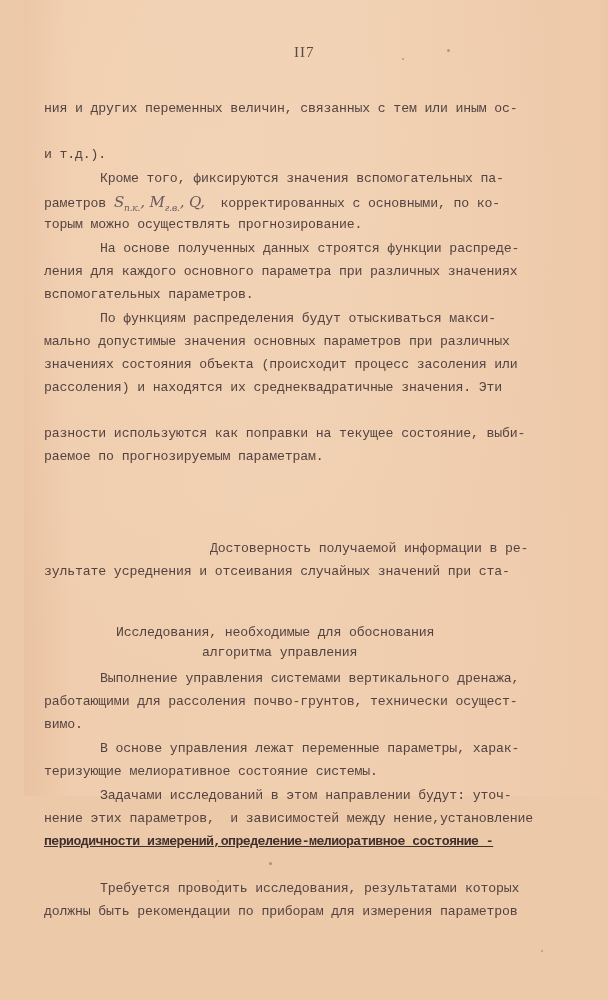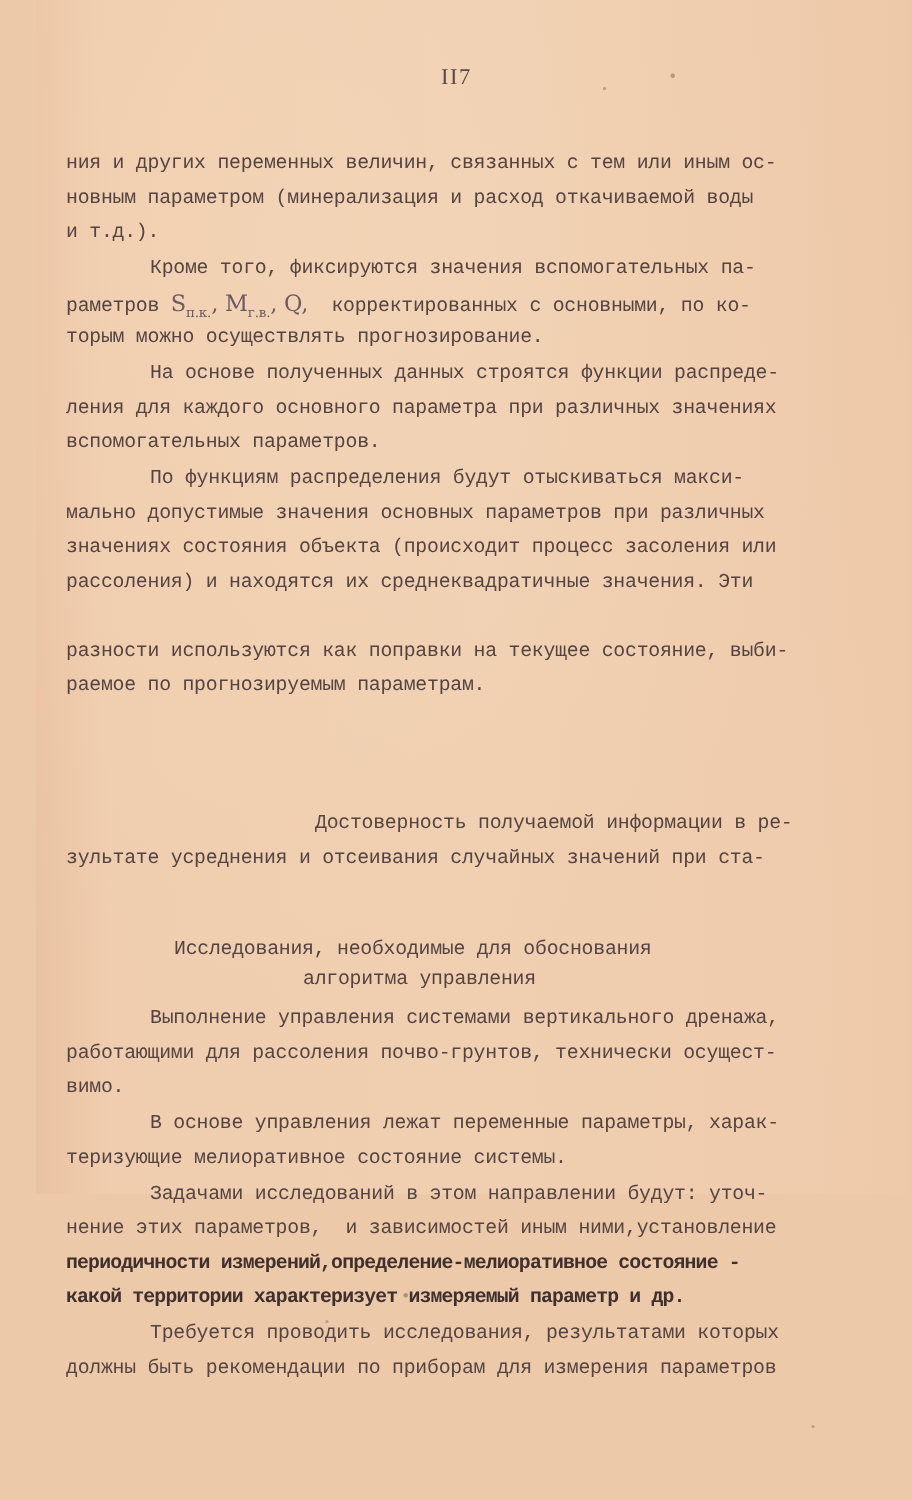--- a/index.html
+++ b/index.html
@@ -47,24 +47,26 @@
       font-size: 13.2px;
       line-height: 18px;
       white-space: pre;
       color: #544340;
       letter-spacing: -0.15px;
     }
     .line.bold {
       color: #3f302e;
       font-weight: bold;
       letter-spacing: -0.55px;
+      text-decoration: underline;
     }
     .indent { left: 76px; }
     .handwritten {
       font-family: "DejaVu Serif", "Liberation Serif", serif;
+      font-style: italic;
       color: #6c5a60;
       font-size: 15px;
     }
     .handwritten sub {
       font-size: 9px;
     }
     .heading {
       position: absolute;
       font-size: 13.2px;
       line-height: 18px;
@@ -80,21 +82,20 @@
   </style>
 </head>
 <body>
 
 <div class="page">
   <div class="edge-shadow"></div>
 
   <div class="page-number">II7</div>
 
   <div class="line" style="top:100px">ния и других переменных величин, связанных с тем или иным ос-</div>
-  <div class="line" style="top:123px">новным параметром (минерализация и расход откачиваемой воды</div>
   <div class="line" style="top:146px">и т.д.).</div>
 
   <div class="line indent" style="top:170px">Кроме того, фиксируются значения вспомогательных па-</div>
   <div class="line" style="top:193px"><span>раметров </span><span class="handwritten"><span>S</span><sub>п.к.</sub><span>, </span><span>M</span><sub>г.в.</sub><span>, </span><span>Q,</span></span><span>  корректированных с основными, по ко-</span></div>
   <div class="line" style="top:216px">торым можно осуществлять прогнозирование.</div>
 
   <div class="line indent" style="top:240px">На основе полученных данных строятся функции распреде-</div>
   <div class="line" style="top:263px">ления для каждого основного параметра при различных значениях</div>
   <div class="line indent" style="top:310px">По функциям распределения будут отыскиваться макси-</div>
 
@@ -112,23 +113,22 @@
   <div class="heading" style="top:644px; left:178px">алгоритма управления</div>
 
   <div class="line indent" style="top:670px">Выполнение управления системами вертикального дренажа,</div>
   <div class="line" style="top:693px">работающими для рассоления почво-грунтов, технически осущест-</div>
   <div class="line" style="top:716px">вимо.</div>
 
   <div class="line" style="top:763px">теризующие мелиоративное состояние системы.</div>
   <div class="line indent" style="top:740px">В основе управления лежат переменные параметры, харак-</div>
 
   <div class="line indent" style="top:787px">Задачами исследований в этом направлении будут: уточ-</div>
-  <div class="line" style="top:810px">нение этих параметров,  и зависимостей иным ними,установление</div>
+  <div class="line" style="top:810px">нение этих параметров,  и зависимостей между нение,установление</div>
   <div class="line bold" style="top:833px">периодичности измерений,определение-мелиоративное состояние -</div>
-  <div class="line bold" style="top:856px">какой территории характеризует измеряемый параметр и др.</div>
 
   <div class="line indent" style="top:880px">Требуется проводить исследования, результатами которых</div>
   <div class="line" style="top:903px">должны быть рекомендации по приборам для измерения параметров</div>
 
   <div class="speck" style="left:423px; top:49px; width:3px; height:3px; opacity:0.5"></div>
   <div class="speck" style="left:378px; top:58px; width:2px; height:2px; opacity:0.5"></div>
   <div class="speck" style="left:245px; top:862px; width:3px; height:3px; opacity:0.55"></div>
   <div class="speck" style="left:193px; top:880px; width:2px; height:2px; opacity:0.45"></div>
   <div class="speck" style="left:517px; top:950px; width:2px; height:2px; opacity:0.45"></div>
 </div>

